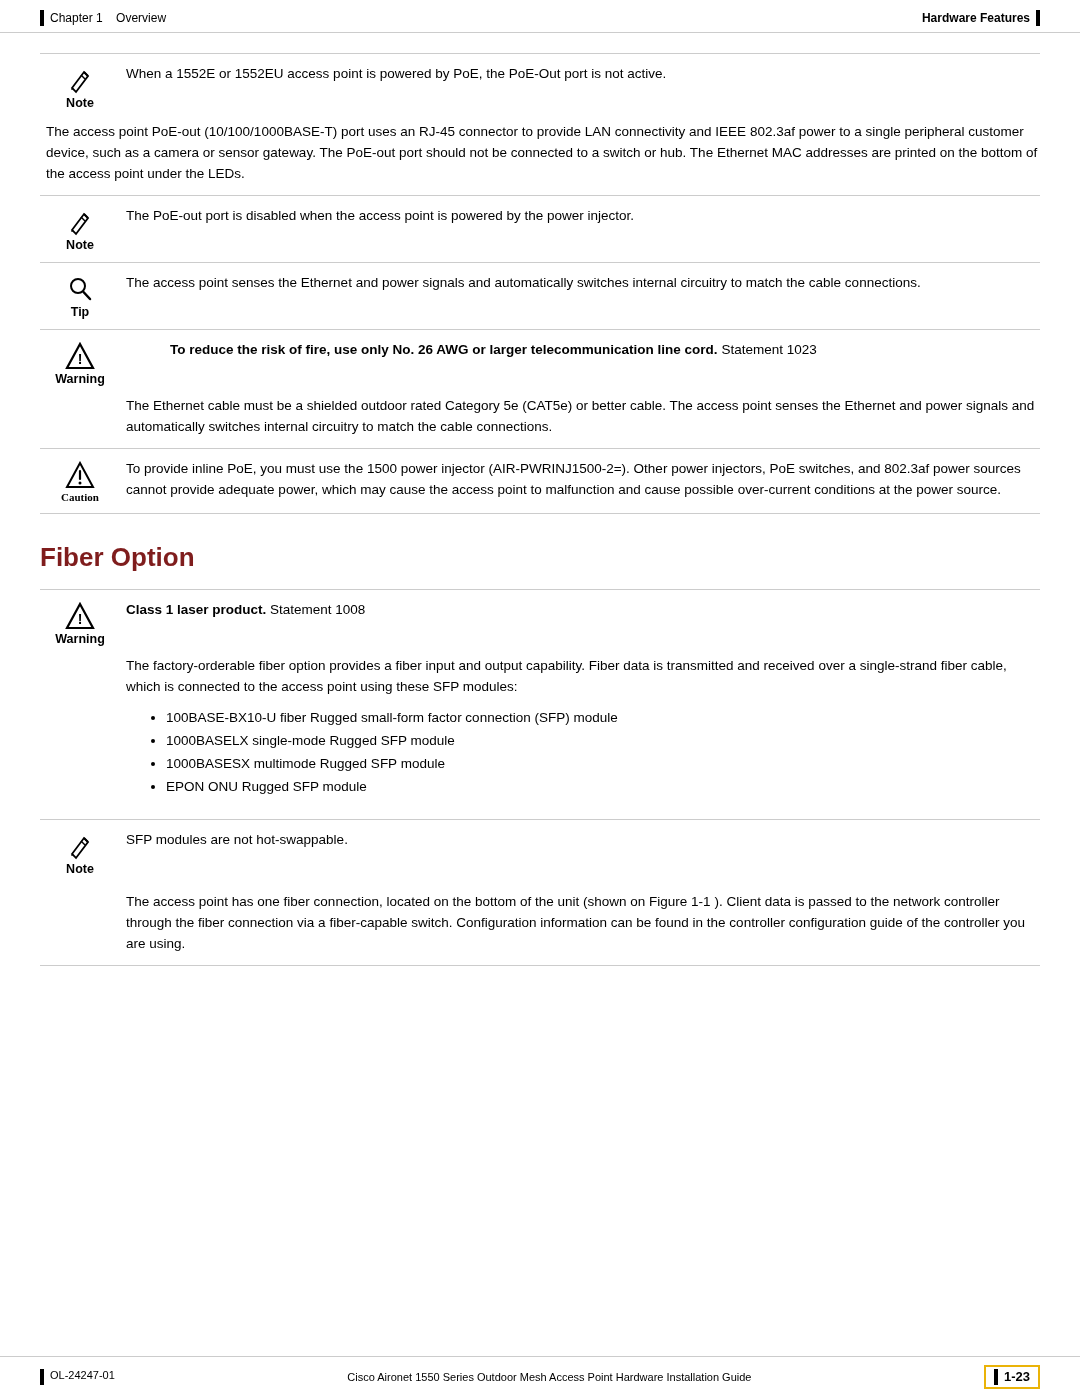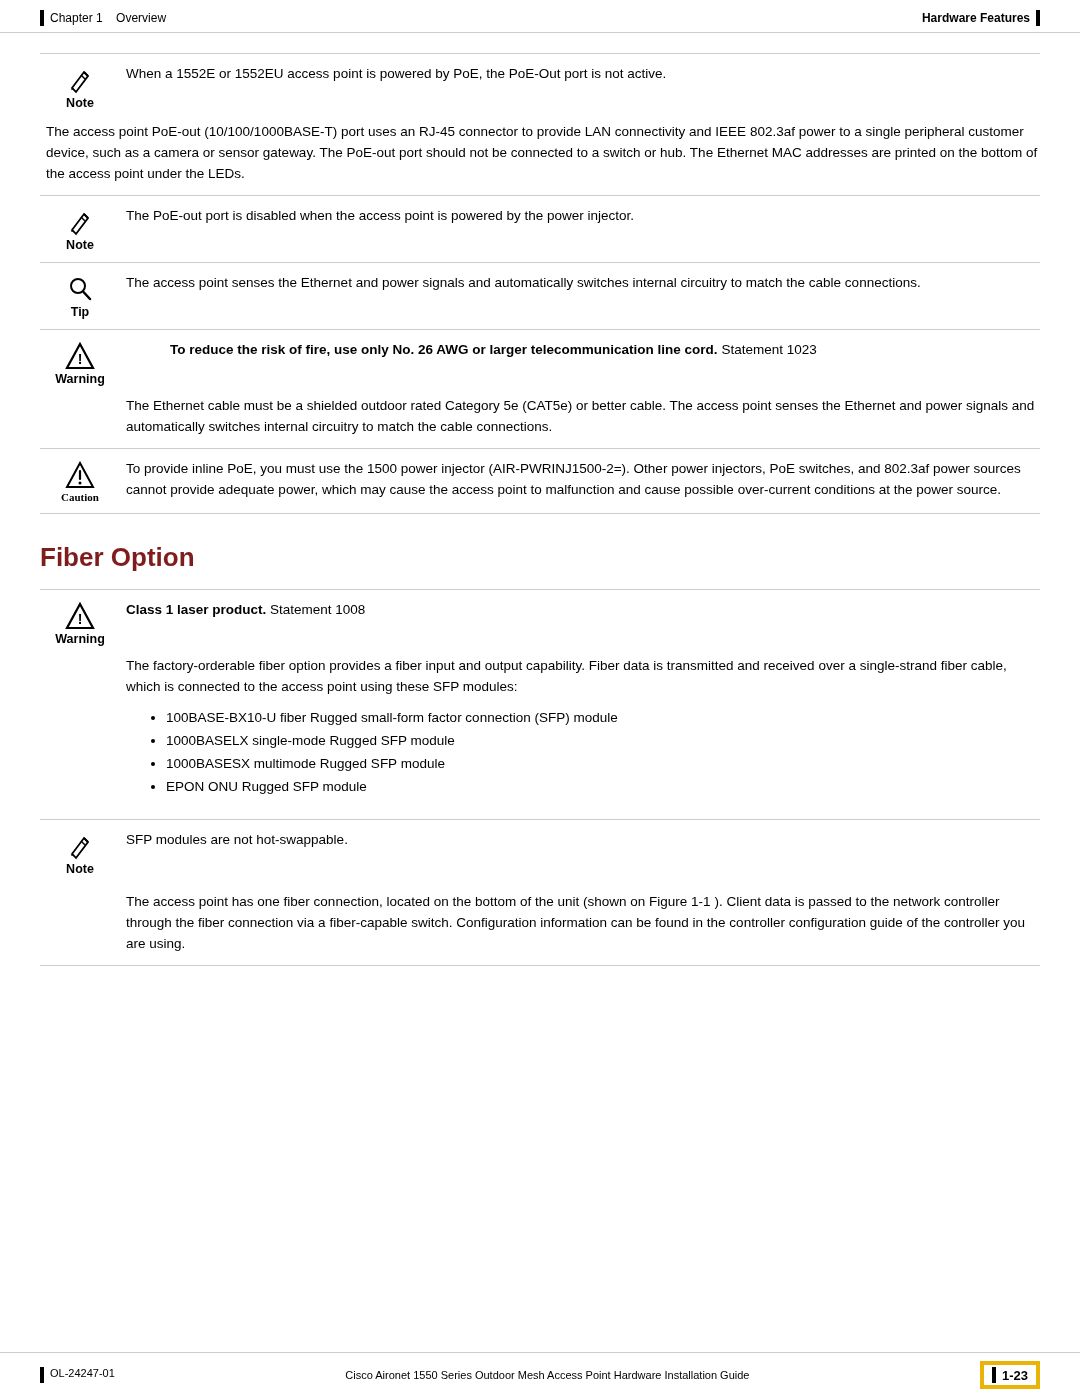--- a/index.html
+++ b/index.html
@@ -143,24 +143,23 @@
       background: #000;
       display: inline-block;
     }
     .footer-center {
       font-size: 11px;
       text-align: center;
     }
     .footer-right {
       font-weight: bold;
       font-size: 13px;
-      border: 4px solid #eab308;
+      border: 2px solid #eab308;
       padding: 2px 8px;
       display: flex;
-      align-items: center;
       gap: 6px;
     }
     .footer-bar-right {
       width: 4px;
       height: 16px;
       background: #000;
       display: inline-block;
     }
 
     

